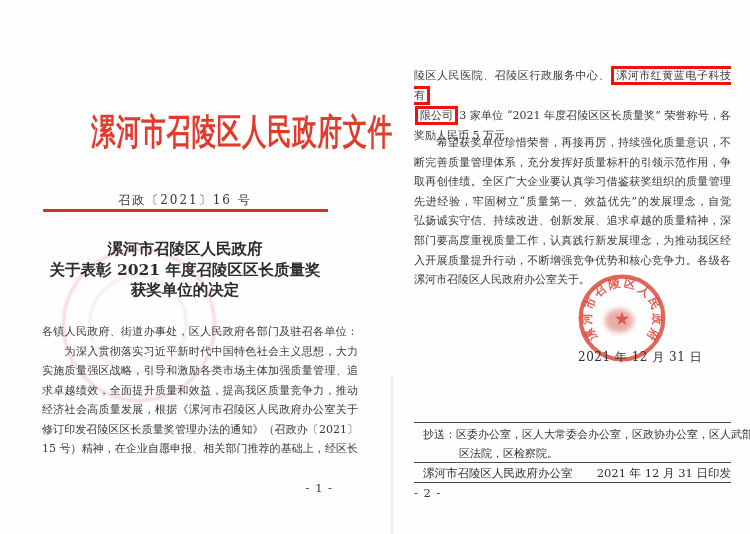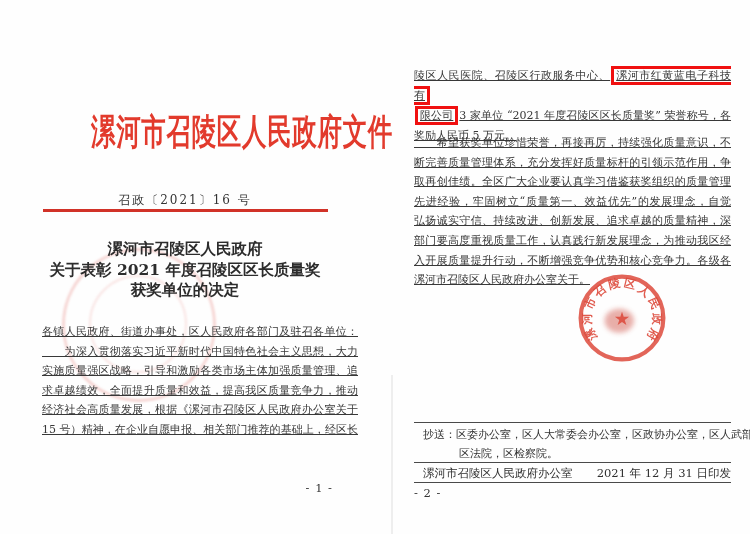--- a/index.html
+++ b/index.html
@@ -36,21 +36,21 @@
     font-size:11px;line-height:19.5px;color:#383838;
   }
   .body-p2a{
     position:absolute;left:414px;top:66px;width:317px;
     font-size:11px;line-height:20px;color:#383838;
   }
   .body-p2b{
     position:absolute;left:414px;top:133px;width:317px;
     font-size:11px;line-height:19.6px;color:#383838;
   }
-  .ln{text-align:justify;text-align-last:justify;text-decoration:underline;}
+  .ln{text-align:justify;text-align-last:justify;}
   .ln.end{text-align-last:left;}
   .hl{border:3px solid #f01010;padding:0 2px;margin:0 1px;}
   .pageno-1{
     position:absolute;left:42px;top:481px;width:291px;text-align:right;
     font-size:11.5px;letter-spacing:1px;color:#333;
   }
   
   .seal{position:absolute;left:576px;top:272px;width:92px;height:92px;}
   .seal svg{width:100%;height:100%;}
   .sign-date{
@@ -89,20 +89,21 @@
     <div>关于表彰 2021 年度召陵区区长质量奖</div>
     <div>获奖单位的决定</div>
   </div>
 
   <div class="body-p1">
     <div class="ln">各镇人民政府、街道办事处，区人民政府各部门及驻召各单位：</div>
     <div class="ln">　　为深入贯彻落实习近平新时代中国特色社会主义思想，大力</div>
     <div class="ln">实施质量强区战略，引导和激励各类市场主体加强质量管理、追</div>
     <div class="ln">求卓越绩效，全面提升质量和效益，提高我区质量竞争力，推动</div>
     <div class="ln">经济社会高质量发展，根据《漯河市召陵区人民政府办公室关于</div>
+    <div class="ln">修订印发召陵区区长质量奖管理办法的通知》（召政办〔2021〕</div>
     <div class="ln">15 号）精神，在企业自愿申报、相关部门推荐的基础上，经区长</div>
   </div>
 
   <div class="pageno-1">- 1 -</div>
 
   <div class="page-divider"></div>
 
   <div class="body-p2a">
     <div class="ln"><span>陵区人民医院、召陵区行政服务中心、</span><span class="hl">漯河市红黄蓝电子科技有</span></div>
     <div class="ln"><span class="hl">限公司</span><span>3 家单位 “2021 年度召陵区区长质量奖” 荣誉称号，各</span></div>
@@ -130,20 +131,21 @@
       </defs>
       <circle cx="50" cy="50" r="45" fill="none" stroke="#dd4a3c" stroke-width="4.5" opacity="0.85"></circle>
       <ellipse cx="47" cy="53" rx="16" ry="13" fill="#c8372a" opacity="0.4" filter="url(#blur1)"></ellipse>
       <text font-size="12.5" fill="#dd4a3c" font-weight="bold" opacity="0.9" font-family="'DejaVu Serif','Liberation Serif',serif">
         <textPath href="#sealArc" startOffset="4" textLength="152">漯河市召陵区人民政府</textPath>
       </text>
       <text x="50" y="58" text-anchor="middle" font-size="20" fill="#dd4a3c" opacity="0.88">★</text>
     </svg>
   </div>
 
+  <div class="sign-date">2021 年 12 月 31 日</div>
 
   <div class="fline fl-1"></div>
 
   <div class="cc-1"><span>抄送：</span><span>区委办公室，区人大常委会办公室，区政协办公室，区人武部，</span></div>
   <div class="cc-2">区法院，区检察院。</div>
 
   <div class="fline fl-2"></div>
 
   <div class="issuer-row">
     <span>漯河市召陵区人民政府办公室</span>

